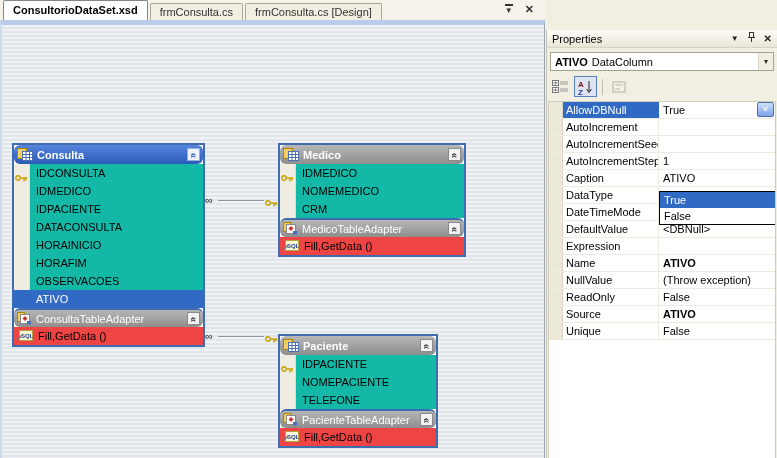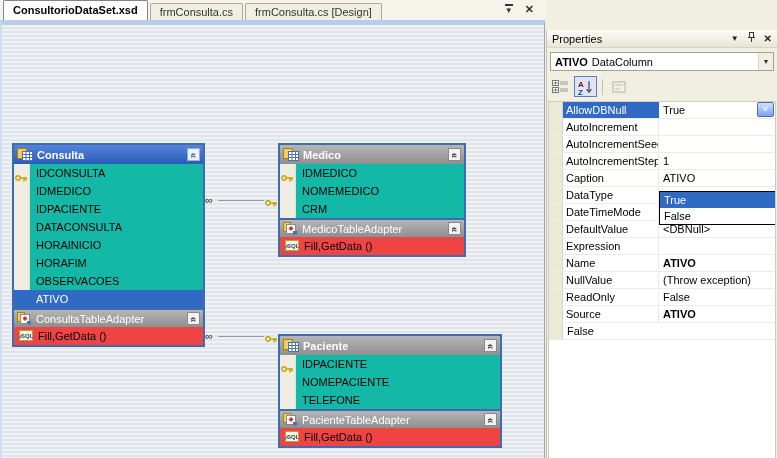--- a/index.html
+++ b/index.html
@@ -36,21 +36,21 @@
   .designer {
     position:absolute; left:0; top:20px; width:545px; height:438px;
     border-top:5px solid #b9cce9; border-left:2px solid #cfdcef; border-right:1px solid #9aa5b1;
     background:repeating-linear-gradient(to bottom,#eff1f2 0px,#eff1f2 2px,#dfe5ea 2px,#dfe5ea 4px);
   }
 
   
   .dstable { position:absolute; border:2px solid #3f6cae; background:#fff; }
   .ds-header {
     height:19px; display:flex; align-items:center; gap:4px; padding:0 3px;
-    color:#fff; font-weight:bold; white-space:nowrap; overflow:hidden;
+    color:#fff; font-weight:bold; white-space:nowrap; overflow:hidden;border-radius:6px;
   }
   .header-blue { background:linear-gradient(to bottom,#5585dc,#2a5bb8); }
   .header-gray { background:linear-gradient(to bottom,#b6b6b6,#8e8e8e); }
   .collapse-box {
     margin-left:auto; width:13px; height:13px; flex:0 0 13px;
     display:flex; align-items:center; justify-content:center;
     background:#eef2fa; border:1px solid #97aed6; color:#2a5bb8;
   }
   .header-gray .collapse-box { background:#f2f2f2; border-color:#8a8a8a; color:#333; }
   .chev { display:block; transform:rotate(90deg); font-weight:bold; font-size:10px; letter-spacing:-1px; line-height:10px; }
@@ -226,21 +226,21 @@
     <div class="method-row">
       <span class="sql-slot"><svg width="17" height="13">
             <rect x="3.5" y="1.5" width="13" height="10" fill="#fdf8d8" stroke="#b6a23a"></rect>
             <text x="5" y="9" font-size="6" font-weight="bold" fill="#23408f">SQL</text>
             <line x1="1" y1="11" x2="6" y2="6" stroke="#777" stroke-width="1.5"></line>
           </svg></span>
       <span>Fill,GetData ()</span>
     </div>
   </div>
 
-  <div class="dstable" style="left:278px; top:334px; width:224px;">
+  <div class="dstable" style="left:278px; top:334px; width:160px;">
     <div class="ds-header header-gray">
       <svg width="16" height="13">
           <rect x="0.5" y="0.5" width="9" height="10" fill="#f3cf62" stroke="#a98307"></rect>
           <rect x="5.5" y="3.5" width="10" height="9" fill="#fff" stroke="#4a6fb5"></rect>
           <line x1="5.5" y1="6.5" x2="15.5" y2="6.5" stroke="#4a6fb5"></line>
           <line x1="5.5" y1="9.5" x2="15.5" y2="9.5" stroke="#4a6fb5"></line>
           <line x1="9" y1="3.5" x2="9" y2="12.5" stroke="#4a6fb5"></line>
           <line x1="12.5" y1="3.5" x2="12.5" y2="12.5" stroke="#4a6fb5"></line>
         </svg>
       <span class="ds-title">Paciente</span>
@@ -410,20 +410,21 @@
         <div class="plabel">ReadOnly</div>
         <div class="pvalue">False</div>
       </div>
       <div class="prow">
         <div class="pgutter"></div>
         <div class="plabel">Source</div>
         <div class="pvalue bold">ATIVO</div>
       </div>
       <div class="prow">
         <div class="pgutter"></div>
+        <div class="plabel">Unique</div>
         <div class="pvalue">False</div>
       </div>
 
       <div class="vdropdown">
         <div class="ditem sel">True</div>
         <div class="ditem">False</div>
       </div>
     </div>
   </div>
 

